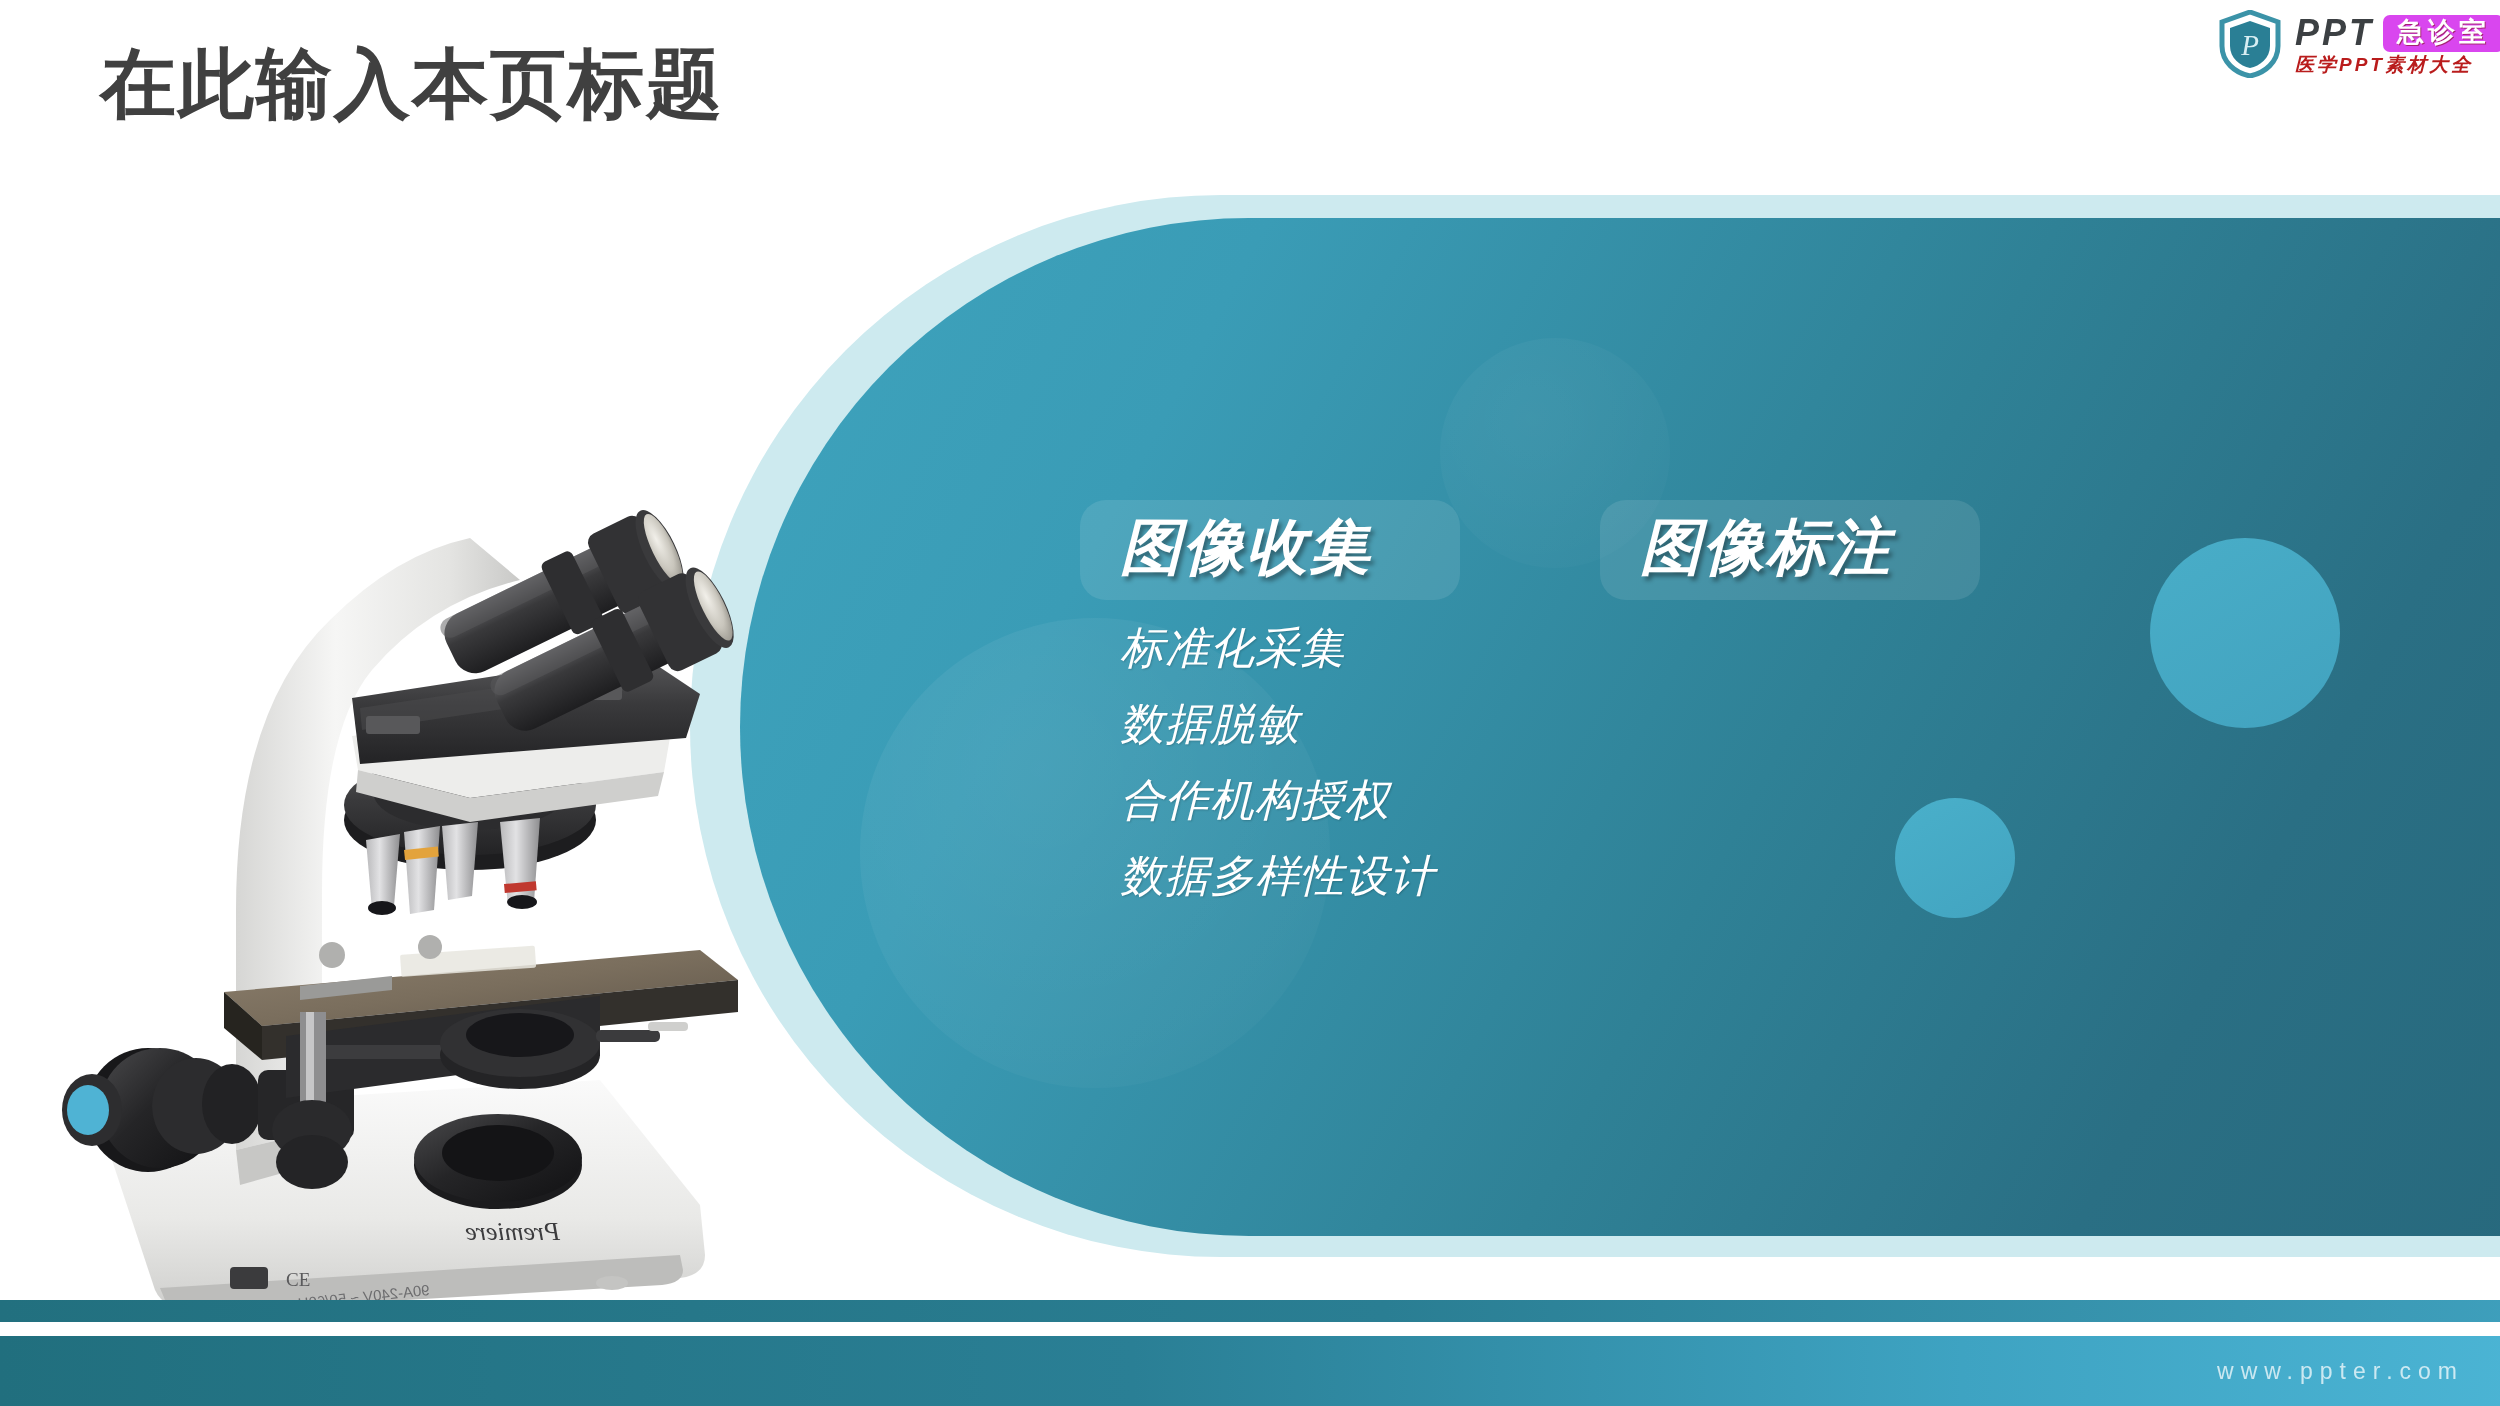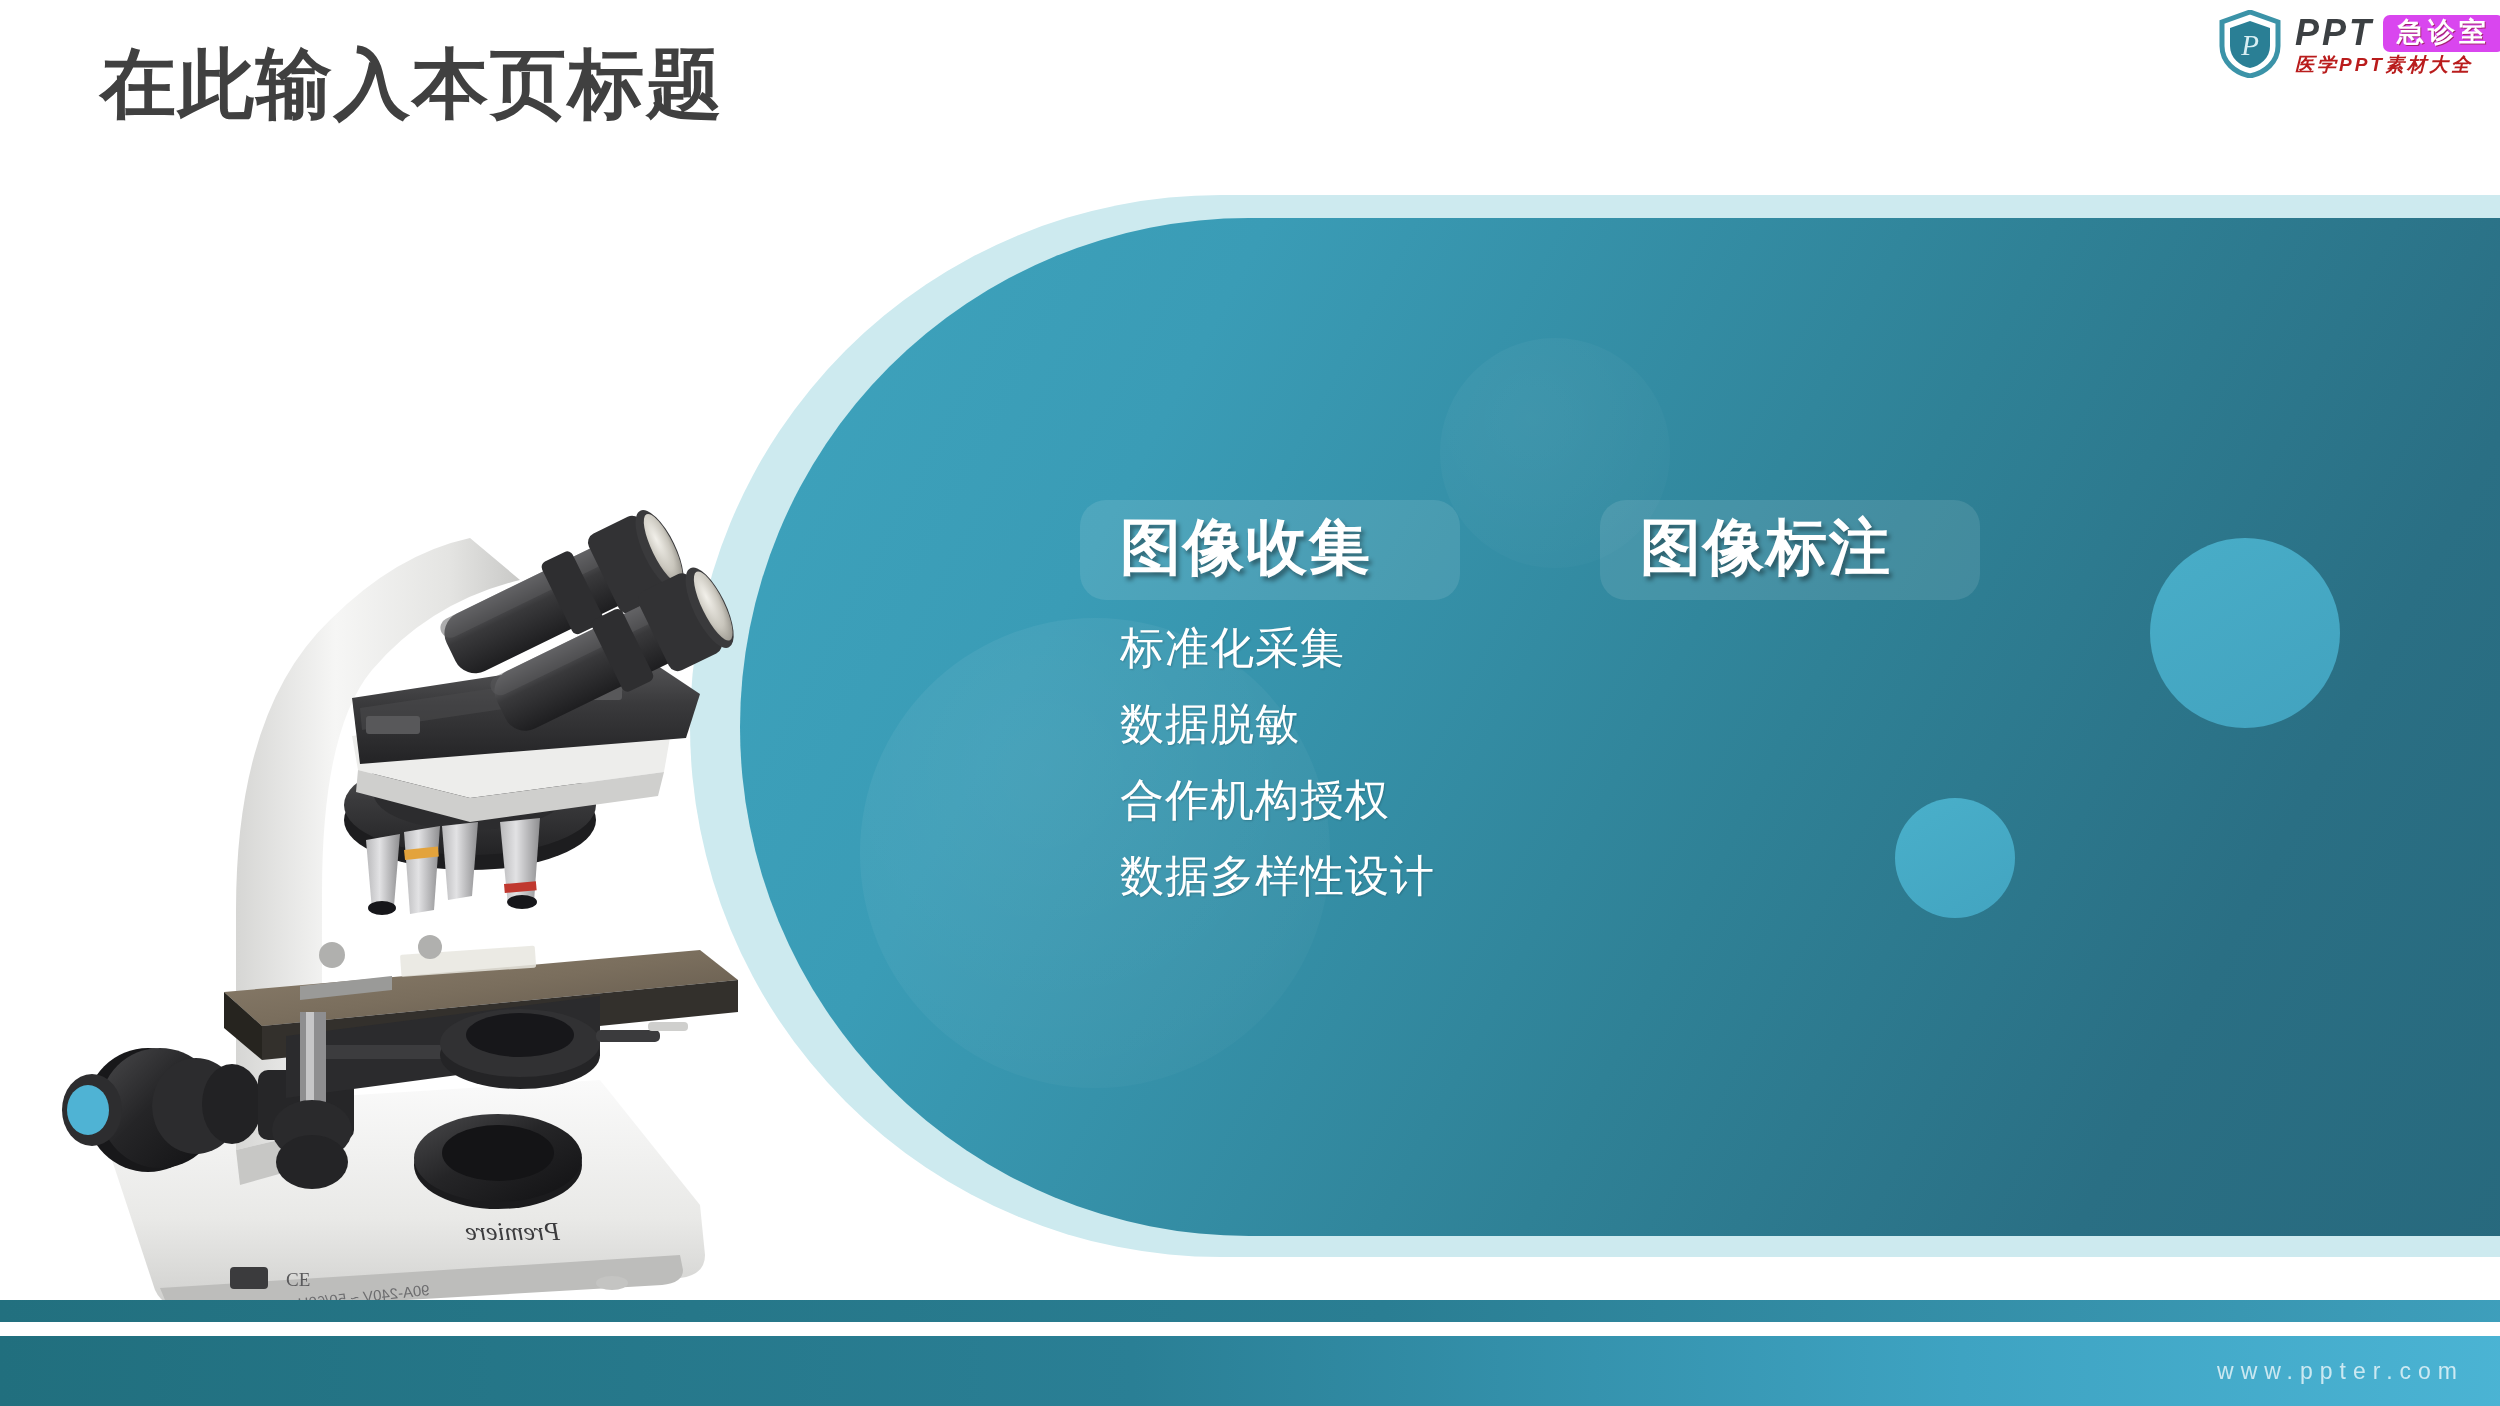--- a/index.html
+++ b/index.html
@@ -162,20 +162,21 @@
   
   .columns {
     position: absolute;
     left: 380px;
     top: 282px;
     display: flex;
     gap: 120px;
   }
   .column {
     width: 400px;
+    font-style: italic;
   }
   .col-heading-wrap {
     position: relative;
     height: 108px;
     margin-bottom: 18px;
   }
   .col-heading-pill {
     position: absolute;
     left: -40px;
     top: 0;

